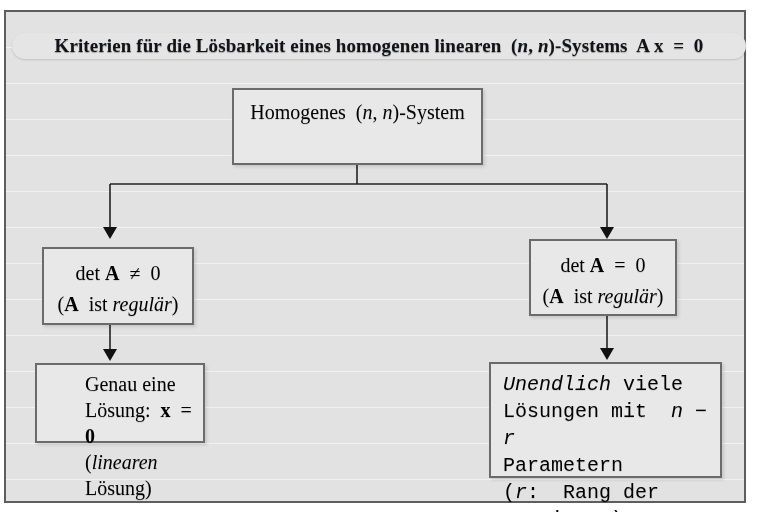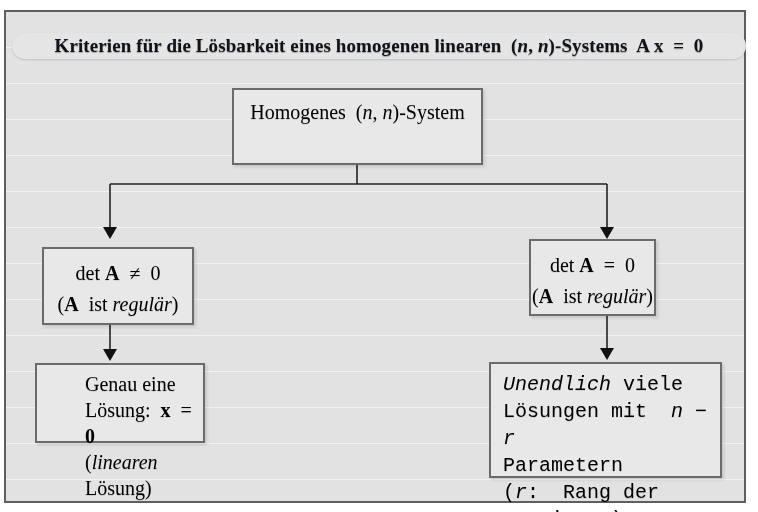--- a/index.html
+++ b/index.html
@@ -68,21 +68,21 @@
     white-space: pre-wrap;
     text-shadow: 0 1px 0 rgba(0,0,0,0.10);
   }
   .centered .bline { text-align: center; }
   .st-b { font-weight: bold; }
   .st-i { font-style: italic; }
 
   .box-top        { left: 232px; top:  88px; width: 251px; height: 77px; padding-top: 6px;  }
   .box-top .bline { line-height: 32px; }
   .box-left-mid   { left:  42px; top: 239px; width: 152px; height: 78px; padding-top: 9px; margin-top: 8px;  }
-  .box-right-mid  { left: 529px; top: 239px; width: 127px; height: 77px; padding-top: 9px;  }
+  .box-right-mid  { left: 529px; top: 239px; width: 148px; height: 77px; padding-top: 9px;  }
   .box-left-mid .bline, .box-right-mid .bline { line-height: 31px; }
   .box-left-bot   { left:  35px; top: 363px; width: 170px; height: 80px; padding: 6px 0 0 12px; }
   .box-left-bot .bline { line-height: 26px; margin-left: 36px; }
   .box-right-bot  { left: 489px; top: 362px; width: 233px; height: 116px; padding: 7px 0 0 12px; }
   .box-right-bot .bline { line-height: 27px; font-family: Liberation Mono, monospace; }
 </style>
 </head>
 <body>
 
 <div class="canvas">

